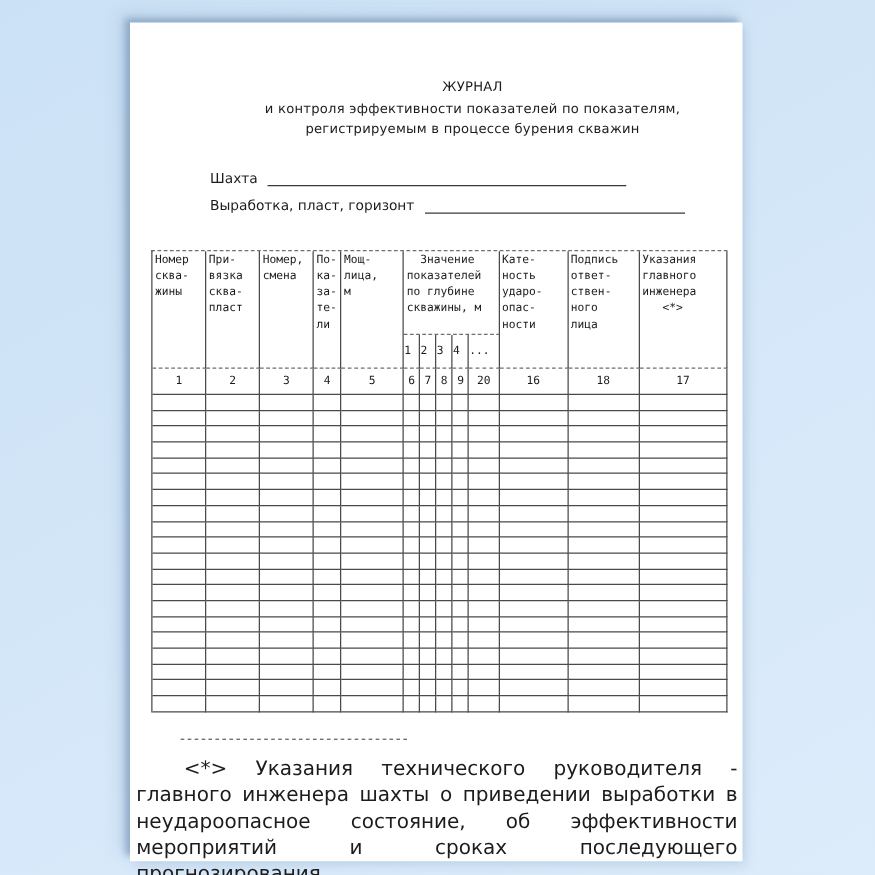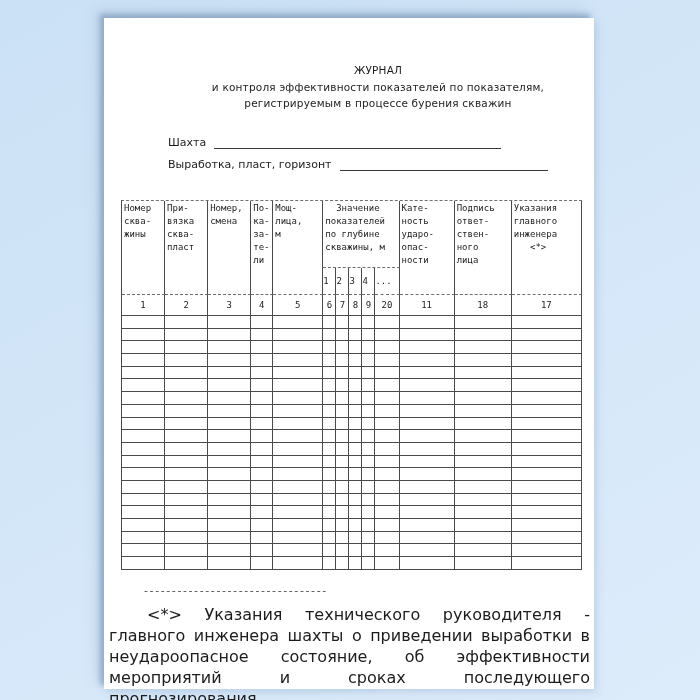--- a/index.html
+++ b/index.html
@@ -153,21 +153,21 @@
         <td>1</td>
         <td>2</td>
         <td>3</td>
         <td>4</td>
         <td>5</td>
         <td>6</td>
         <td>7</td>
         <td>8</td>
         <td>9</td>
         <td>20</td>
-        <td>11</td>
+        <td>16</td>
         <td>18</td>
         <td>17</td>
       </tr>
 
     <tr class="empty-row">
           <td></td>
           <td></td>
           <td></td>
           <td></td>
           <td></td>

